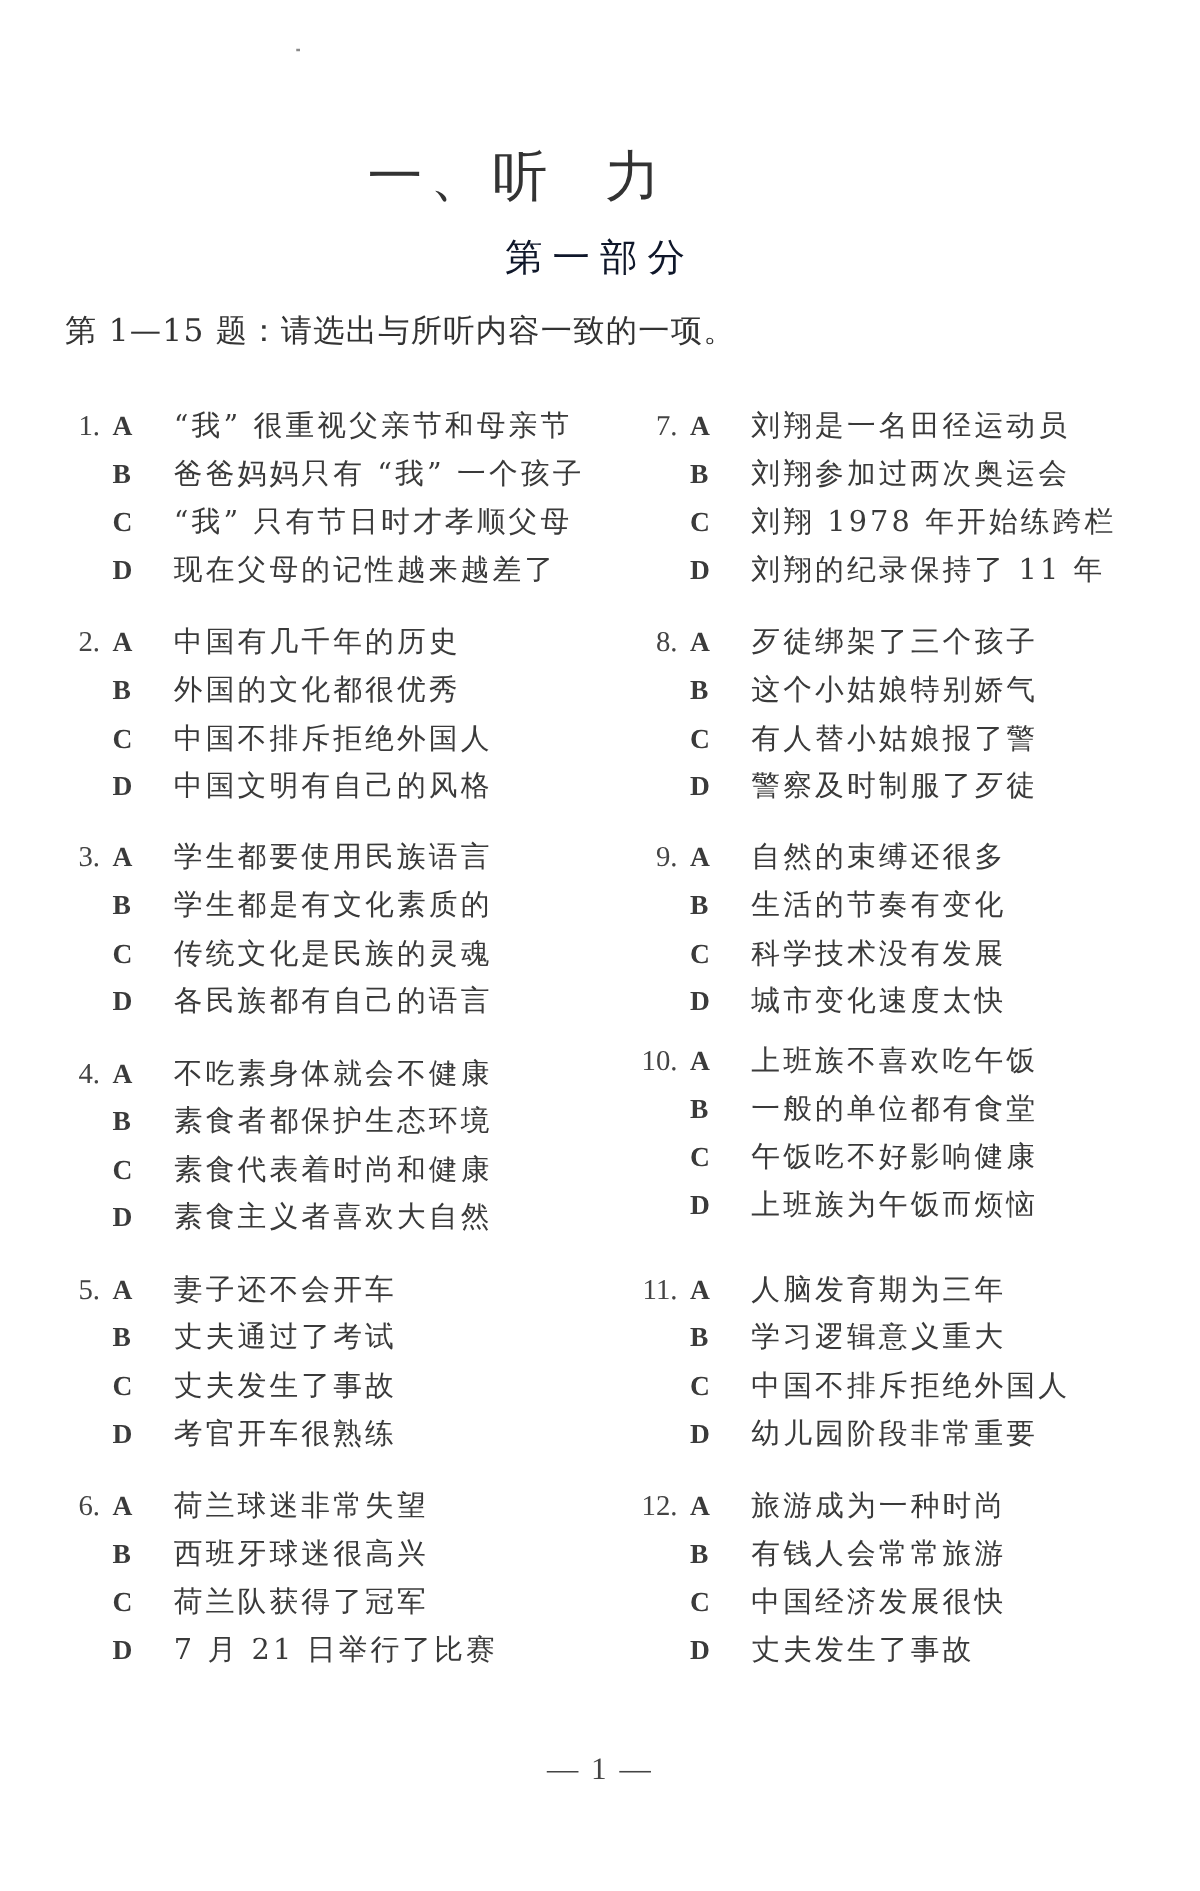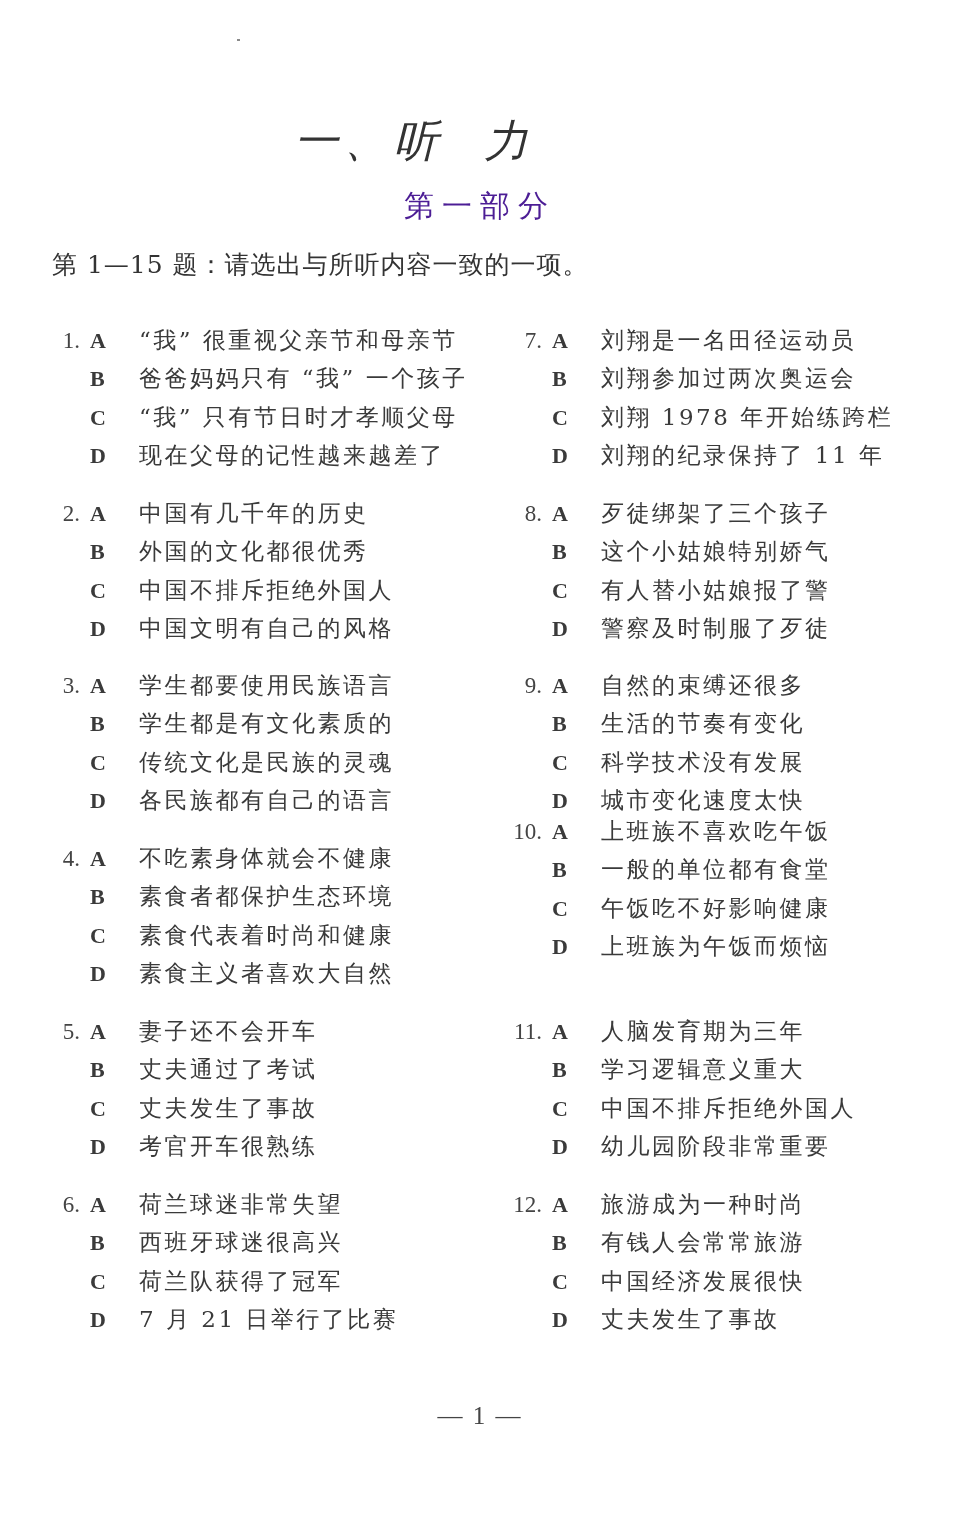--- a/index.html
+++ b/index.html
@@ -26,32 +26,31 @@
     .section-title {
       position: absolute;
       left: 0;
       top: 112px;
       width: 828px;
       text-align: center;
       font-size: 44px;
       letter-spacing: 6px;
       color: #333;
       font-weight: normal;
-      font-style: italic;
     }
     .section-title .gap { display: inline-block; width: 40px; }
     .part-title {
       position: absolute;
       left: 0;
       top: 186px;
       width: 960px;
       text-align: center;
       font-size: 30px;
       letter-spacing: 8px;
-      color: #4c1d95;
+      color: #0f172a;
     }
     .instruction {
       position: absolute;
       left: 52px;
       top: 248px;
       font-size: 25px;
       color: #333;
       letter-spacing: 1px;
     }
     .question {
@@ -342,21 +341,21 @@
       <span class="opt-text">科学技术没有发展</span>
     </div>
   <div class="q-row">
       <span class="q-spacer"></span>
       <span style="margin-left:10px"></span>
       <span class="opt-letter">D</span>
       <span class="opt-text">城市变化速度太快</span>
     </div>
 </div>
 
-<div class="question right-col" style="left:502px; top:816px;">
+<div class="question right-col" style="left:502px; top:833px;">
   <div class="q-row">
       <span class="q-num">10.</span>
       <span class="opt-letter">A</span>
       <span class="opt-text">上班族不喜欢吃午饭</span>
     </div>
   <div class="q-row">
       <span class="q-spacer"></span>
       <span style="margin-left:10px"></span>
       <span class="opt-letter">B</span>
       <span class="opt-text">一般的单位都有食堂</span>

